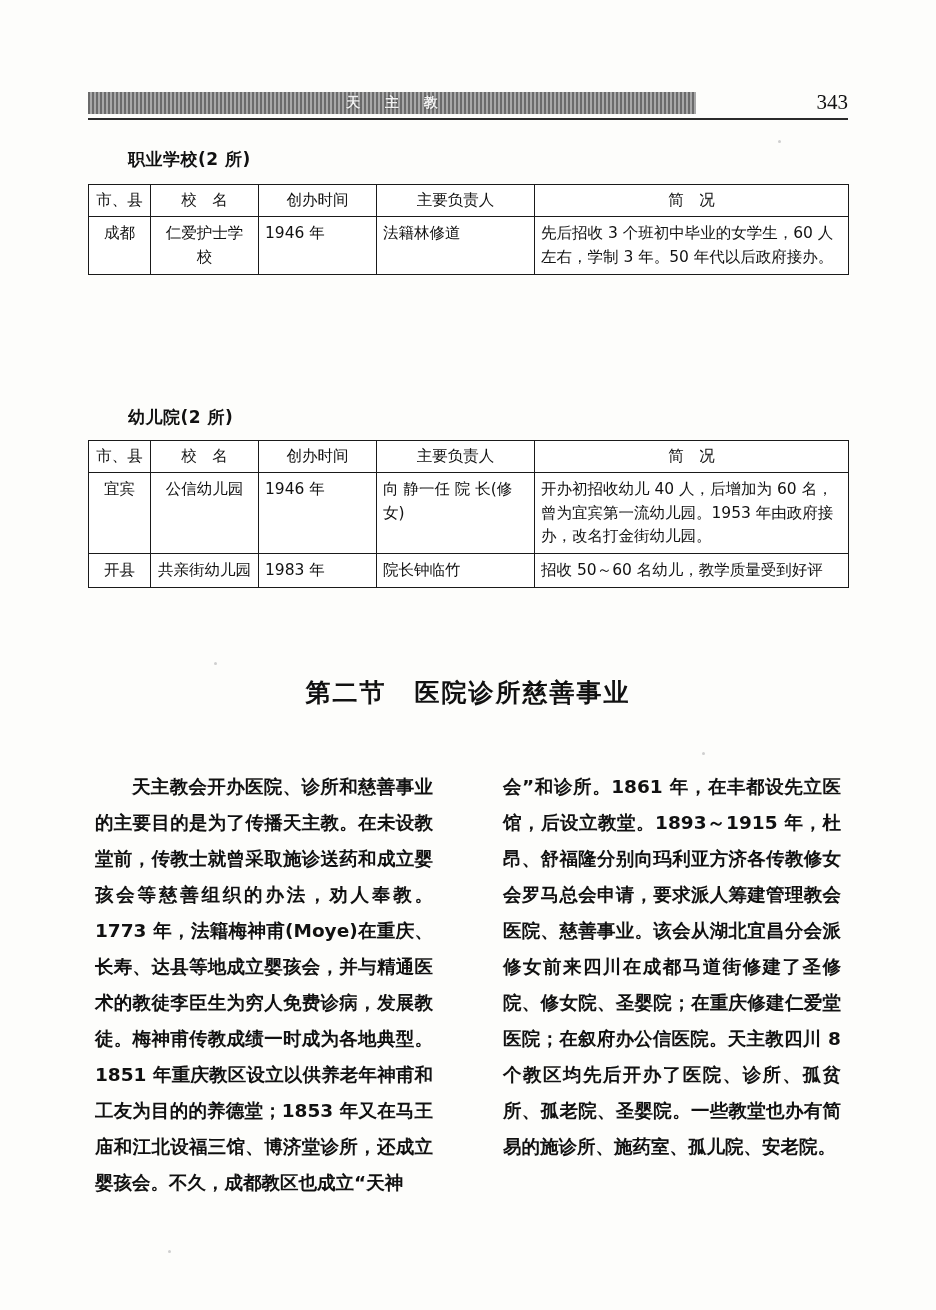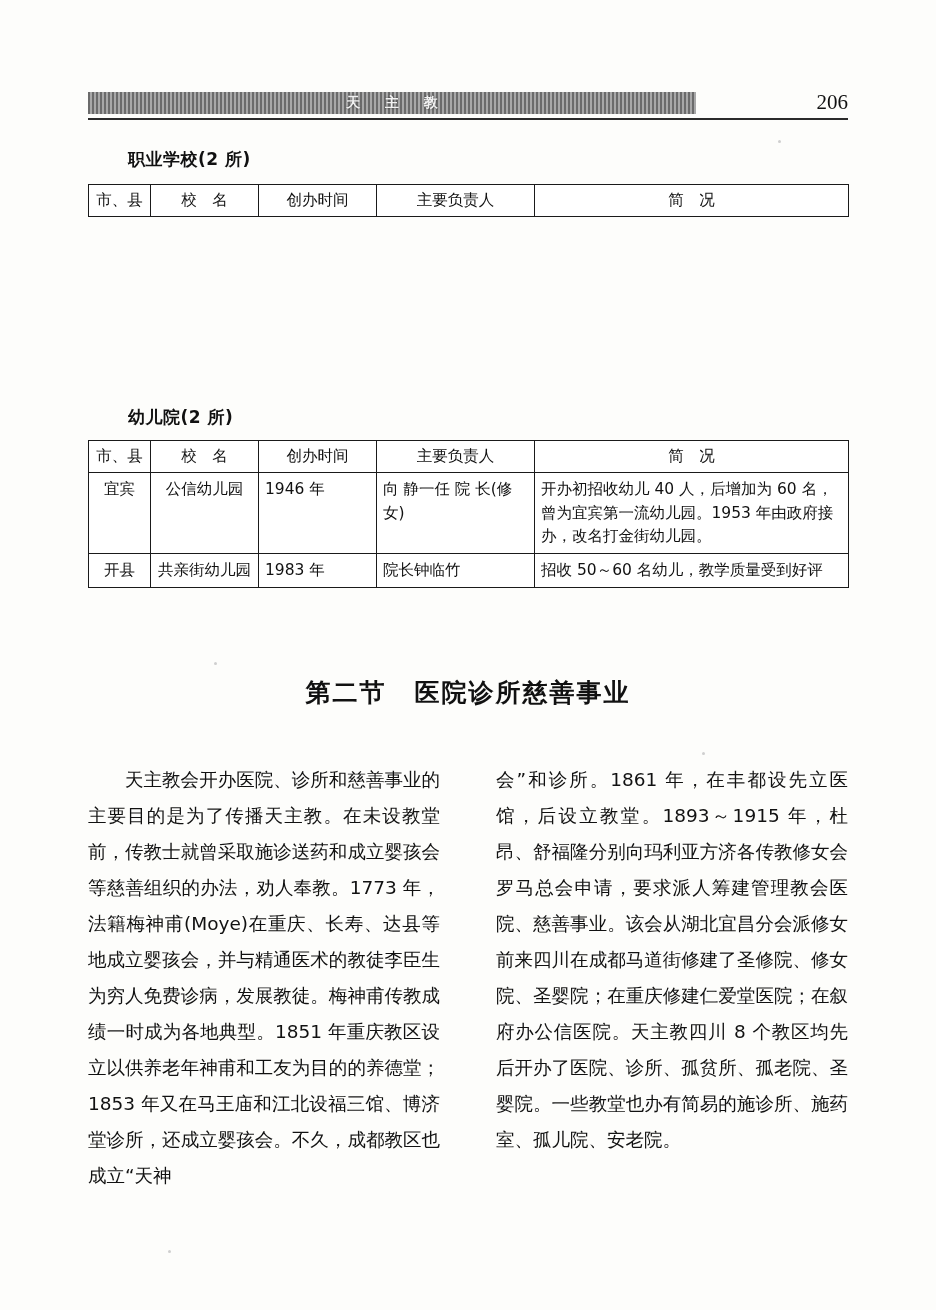--- a/index.html
+++ b/index.html
@@ -132,40 +132,40 @@
   }
   .col {
     width: 352px;
     font-family: "DejaVu Sans", sans-serif;
     font-size: 18.5px;
     line-height: 36px;
     text-align: justify;
     text-justify: inter-ideograph;
     color: #111;
   }
-  .col p { margin: 0; }
+  .col p { margin: 7px; font-weight: bold; }
   .col p.indent { text-indent: 2em; }
 
   
   .speck {
     position: absolute;
     background: #cfcfcf;
     border-radius: 50%;
   }
 </style>
 </head>
 <body>
 
 <div class="page">
 
   <div class="header">
     <div class="header-bar">
       <span class="header-title">天 主 教</span>
     </div>
-    <div class="page-number">206</div>
+    <div class="page-number">343</div>
   </div>
   <div class="header-rule" style="position:absolute;left:88px;top:118px;width:760px;height:2px;background:#2b2b2b;"></div>
 
   <div class="sec-caption" style="left:128px; top:148px;">职业学校(2 所)</div>
 
   <table class="grid" style="left:88px; top:184px; width:760px;">
     <colgroup>
       <col style="width:62px">
       <col style="width:108px">
       <col style="width:118px">
@@ -175,20 +175,27 @@
     <thead>
       <tr>
         <th class="c">市、县</th>
         <th class="c">校　名</th>
         <th class="c">创办时间</th>
         <th class="c">主要负责人</th>
         <th class="c">简　况</th>
       </tr>
     </thead>
     <tbody>
+      <tr>
+        <td class="c mid">成都</td>
+        <td class="c">仁爱护士学　校</td>
+        <td>1946 年</td>
+        <td>法籍林修道</td>
+        <td>先后招收 3 个班初中毕业的女学生，60 人左右，学制 3 年。50 年代以后政府接办。</td>
+      </tr>
     </tbody>
   </table>
 
   <div class="sec-caption" style="left:128px; top:406px;">幼儿院(2 所)</div>
 
   <table class="grid" style="left:88px; top:440px; width:760px;">
     <colgroup>
       <col style="width:62px">
       <col style="width:108px">
       <col style="width:118px">

